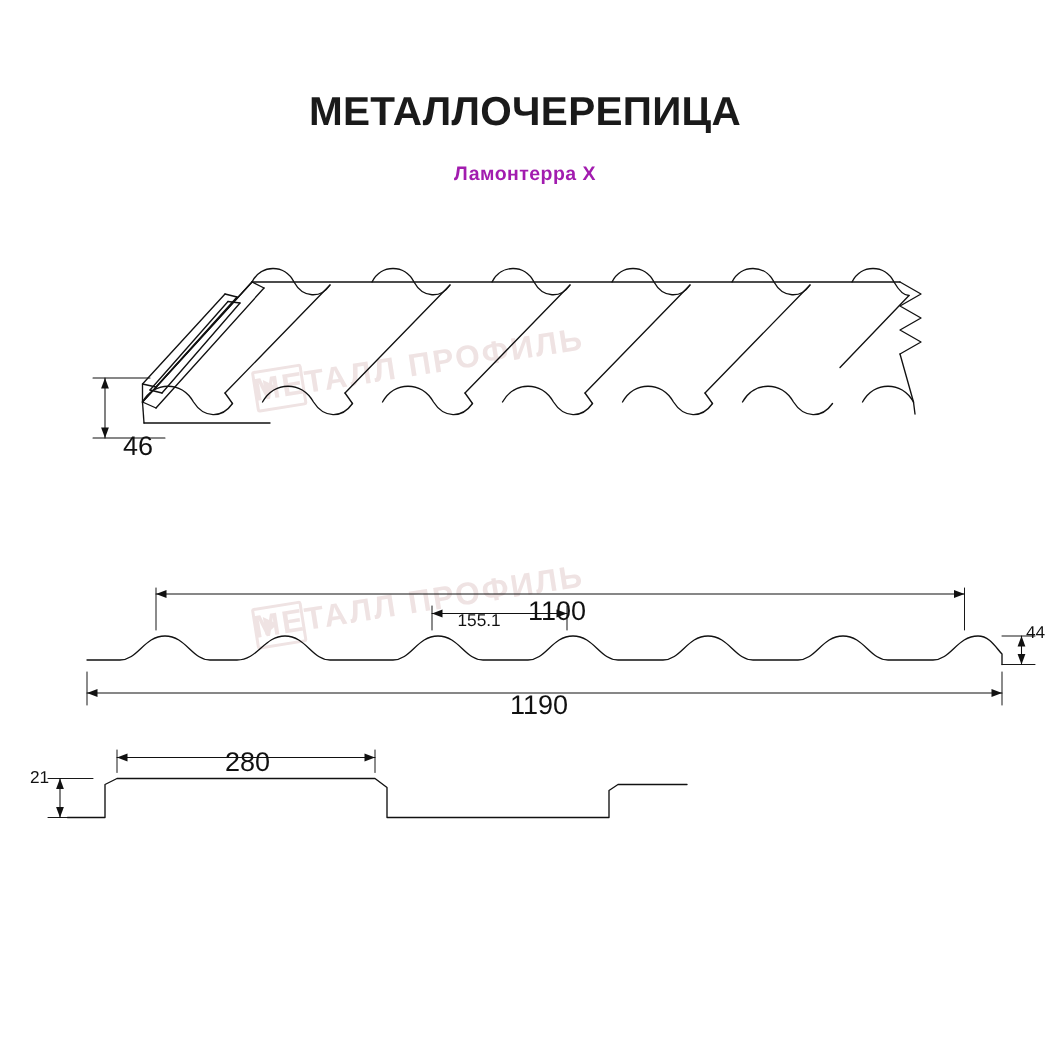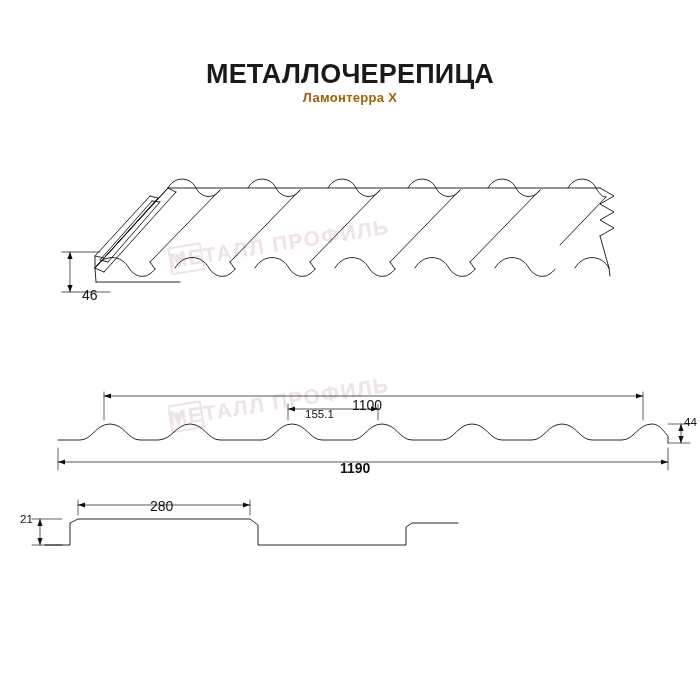--- a/index.html
+++ b/index.html
@@ -30,22 +30,22 @@
   .title-main {
     font-size: 27px;
     font-weight: bold;
     letter-spacing: 0.2px;
     color: #1a1a1a;
     line-height: 32px;
   }
   .title-sub {
     font-size: 13px;
     font-weight: bold;
-    color: #a16207;
-    margin-top: 0;
+    color: #a21caf;
+    margin-top: 18px;
     letter-spacing: 0.3px;
   }
   .drawing {
     position: absolute;
     left: 0;
     top: 0;
     width: 700px;
     height: 700px;
   }
   .wm {
@@ -75,21 +75,21 @@
     left: 5px;
     top: 5px;
     width: 0;
     height: 0;
     border-left: 9px solid #efe3e3;
     border-top: 6px solid transparent;
     border-bottom: 6px solid transparent;
   }
   .dim-label {
     position: absolute;
-    font-size: 14px;
+    font-size: 18px;
     color: #111;
     white-space: nowrap;
   }
   .dim-label.small {
     font-size: 11.5px;
   }
 </style>
 </head>
 <body>
 
@@ -262,19 +262,19 @@
   </svg>
 
   <div class="dim-label" style="left:82px; top:287px;">46</div>
 
   <div class="dim-label" style="left:352px; top:381px;margin-top:16px;">1100</div>
 
   <div class="dim-label small" style="left:305px; top:408px;">155.1</div>
 
   <div class="dim-label small" style="left:684px; top:416px;">44</div>
 
-  <div class="dim-label" style="left:340px; top:460px;font-weight:bold;">1190</div>
+  <div class="dim-label" style="left:340px; top:460px;">1190</div>
 
   <div class="dim-label" style="left:150px; top:498px;">280</div>
 
   <div class="dim-label small" style="left:20px; top:513px;">21</div>
 
 </div>
 
 </body></html>

